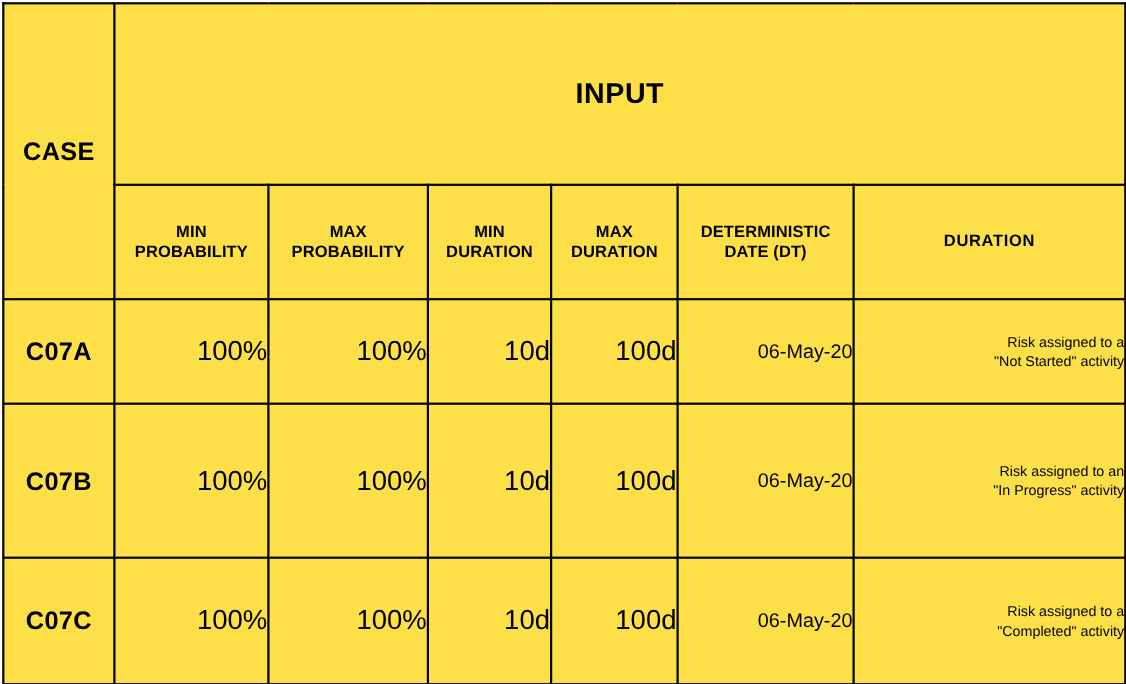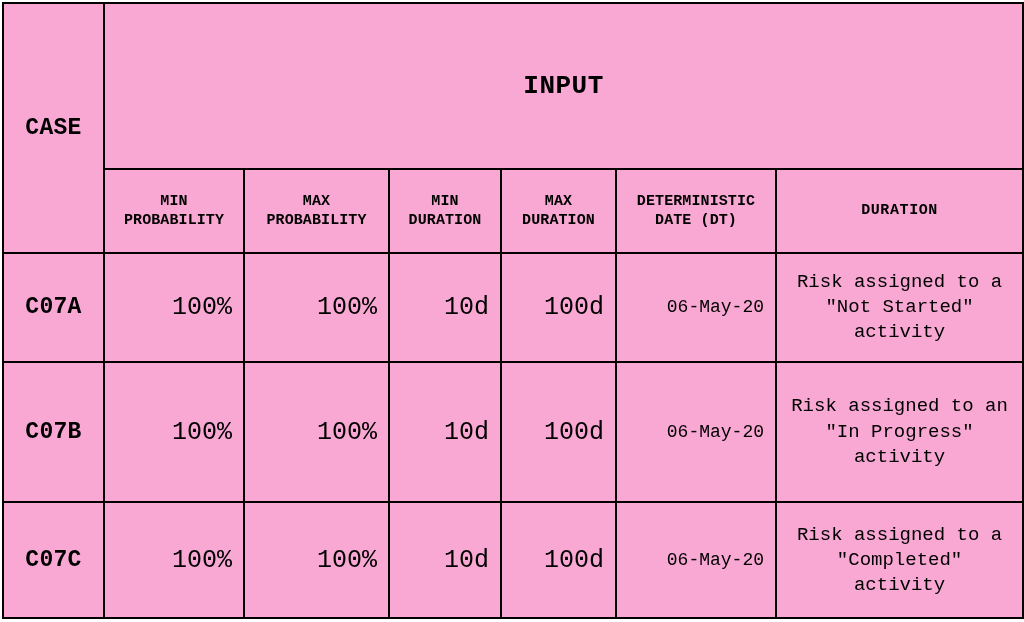--- a/index.html
+++ b/index.html
@@ -27,24 +27,23 @@
     border-collapse: collapse;
     table-layout: fixed;
     width: 1020px;
     height: 617px;
     margin: 2px 0 0 2px;
   }
 
   table.risk-table td {
     border: 2px solid #000000;
     box-sizing: border-box;
-    padding: 11px;
+    padding: 0;
     vertical-align: middle;
-    background: #f9a8d4;
-    font-family: Liberation Mono, monospace;
+    background: #fde047;
   }
 
   
   .case-head {
     background: #c1c1c1;
     text-align: center;
     font-weight: bold;
     font-size: 23px;
     letter-spacing: 0.3px;
     margin-left: 20px;
@@ -89,22 +88,22 @@
     font-weight: normal;
     margin-left: 47px;
   }
   .date-cell {
     text-align: right;
     font-size: 18px;
     padding-right: 6px;
     font-weight: normal;
   }
   .cond-cell {
-    text-align: center;
-    font-size: 19px;
+    text-align: right;
+    font-size: 13px;
     line-height: 1.32;
     padding-left: 7px;
     padding-right: 3px;
     font-weight: normal;
   }
 
   .two-line { display: block; }
 </style>
 </head>
 <body>
@@ -124,21 +123,21 @@
 
       <tr style="height:165px">
         <td class="case-head" rowspan="2">
           <span>CASE</span>
         </td>
         <td class="input-head" colspan="6">
           <span>INPUT</span>
         </td>
       </tr>
 
-      <tr style="height:84px">
+      <tr style="height:104px">
         <td class="sub-head">
           <span class="two-line">MIN</span>
           <span class="two-line">PROBABILITY</span>
         </td>
         <td class="sub-head">
           <span class="two-line">MAX</span>
           <span class="two-line">PROBABILITY</span>
         </td>
         <td class="sub-head">
           <span class="two-line">MIN</span>
@@ -150,21 +149,21 @@
         </td>
         <td class="sub-head">
           <span class="two-line">DETERMINISTIC</span>
           <span class="two-line">DATE (DT)</span>
         </td>
         <td class="sub-head cond">
           <span class="two-line">DURATION</span>
         </td>
       </tr>
 
-      <tr style="height:108px">
+      <tr style="height:95px">
         <td class="case-cell">
           <span>C07A</span>
         </td>
         <td class="num-cell">
           <span>100%</span>
         </td>
         <td class="num-cell">
           <span>100%</span>
         </td>
         <td class="num-cell">

